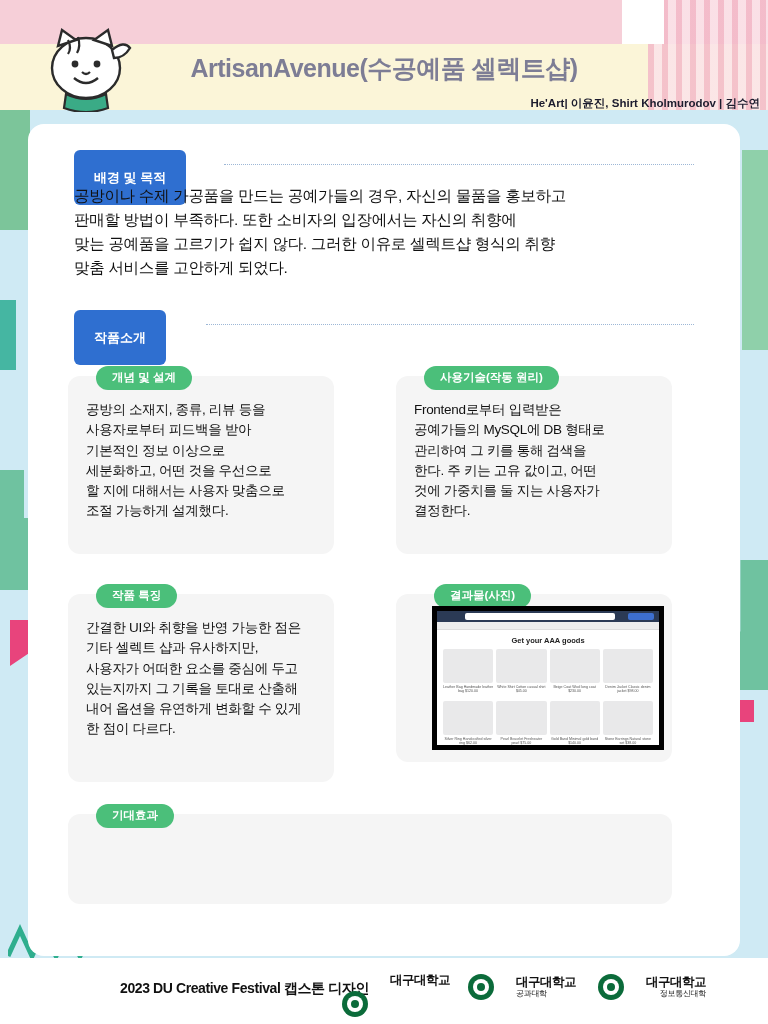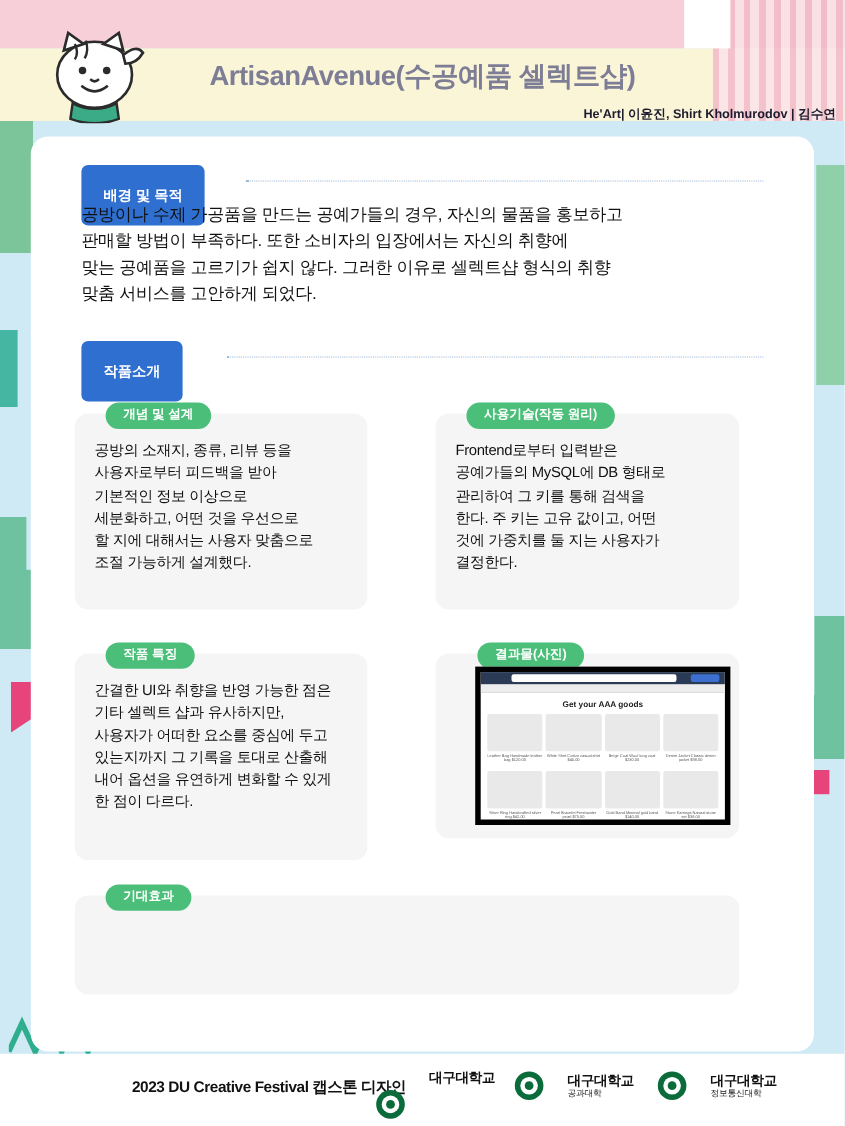--- a/index.html
+++ b/index.html
@@ -394,18 +394,18 @@
     </div>
 
     <div class="logo-group" style="left:598px;">
       <span class="logo-mark">
         <span class="inner" style="display:flex;align-items:center;justify-content:center;">
           <span class="inner2"></span>
         </span>
       </span>
       <span>
         <span class="logo-txt-main" style="display:block;">대구대학교</span>
-        <span class="logo-txt-sub" style="display:block;">정보통신대학</span>
+        <span class="logo-txt-sub" style="display:block;text-align:right;">정보통신대학</span>
       </span>
     </div>
   </div>
 
 </div>
 
 </body></html>

